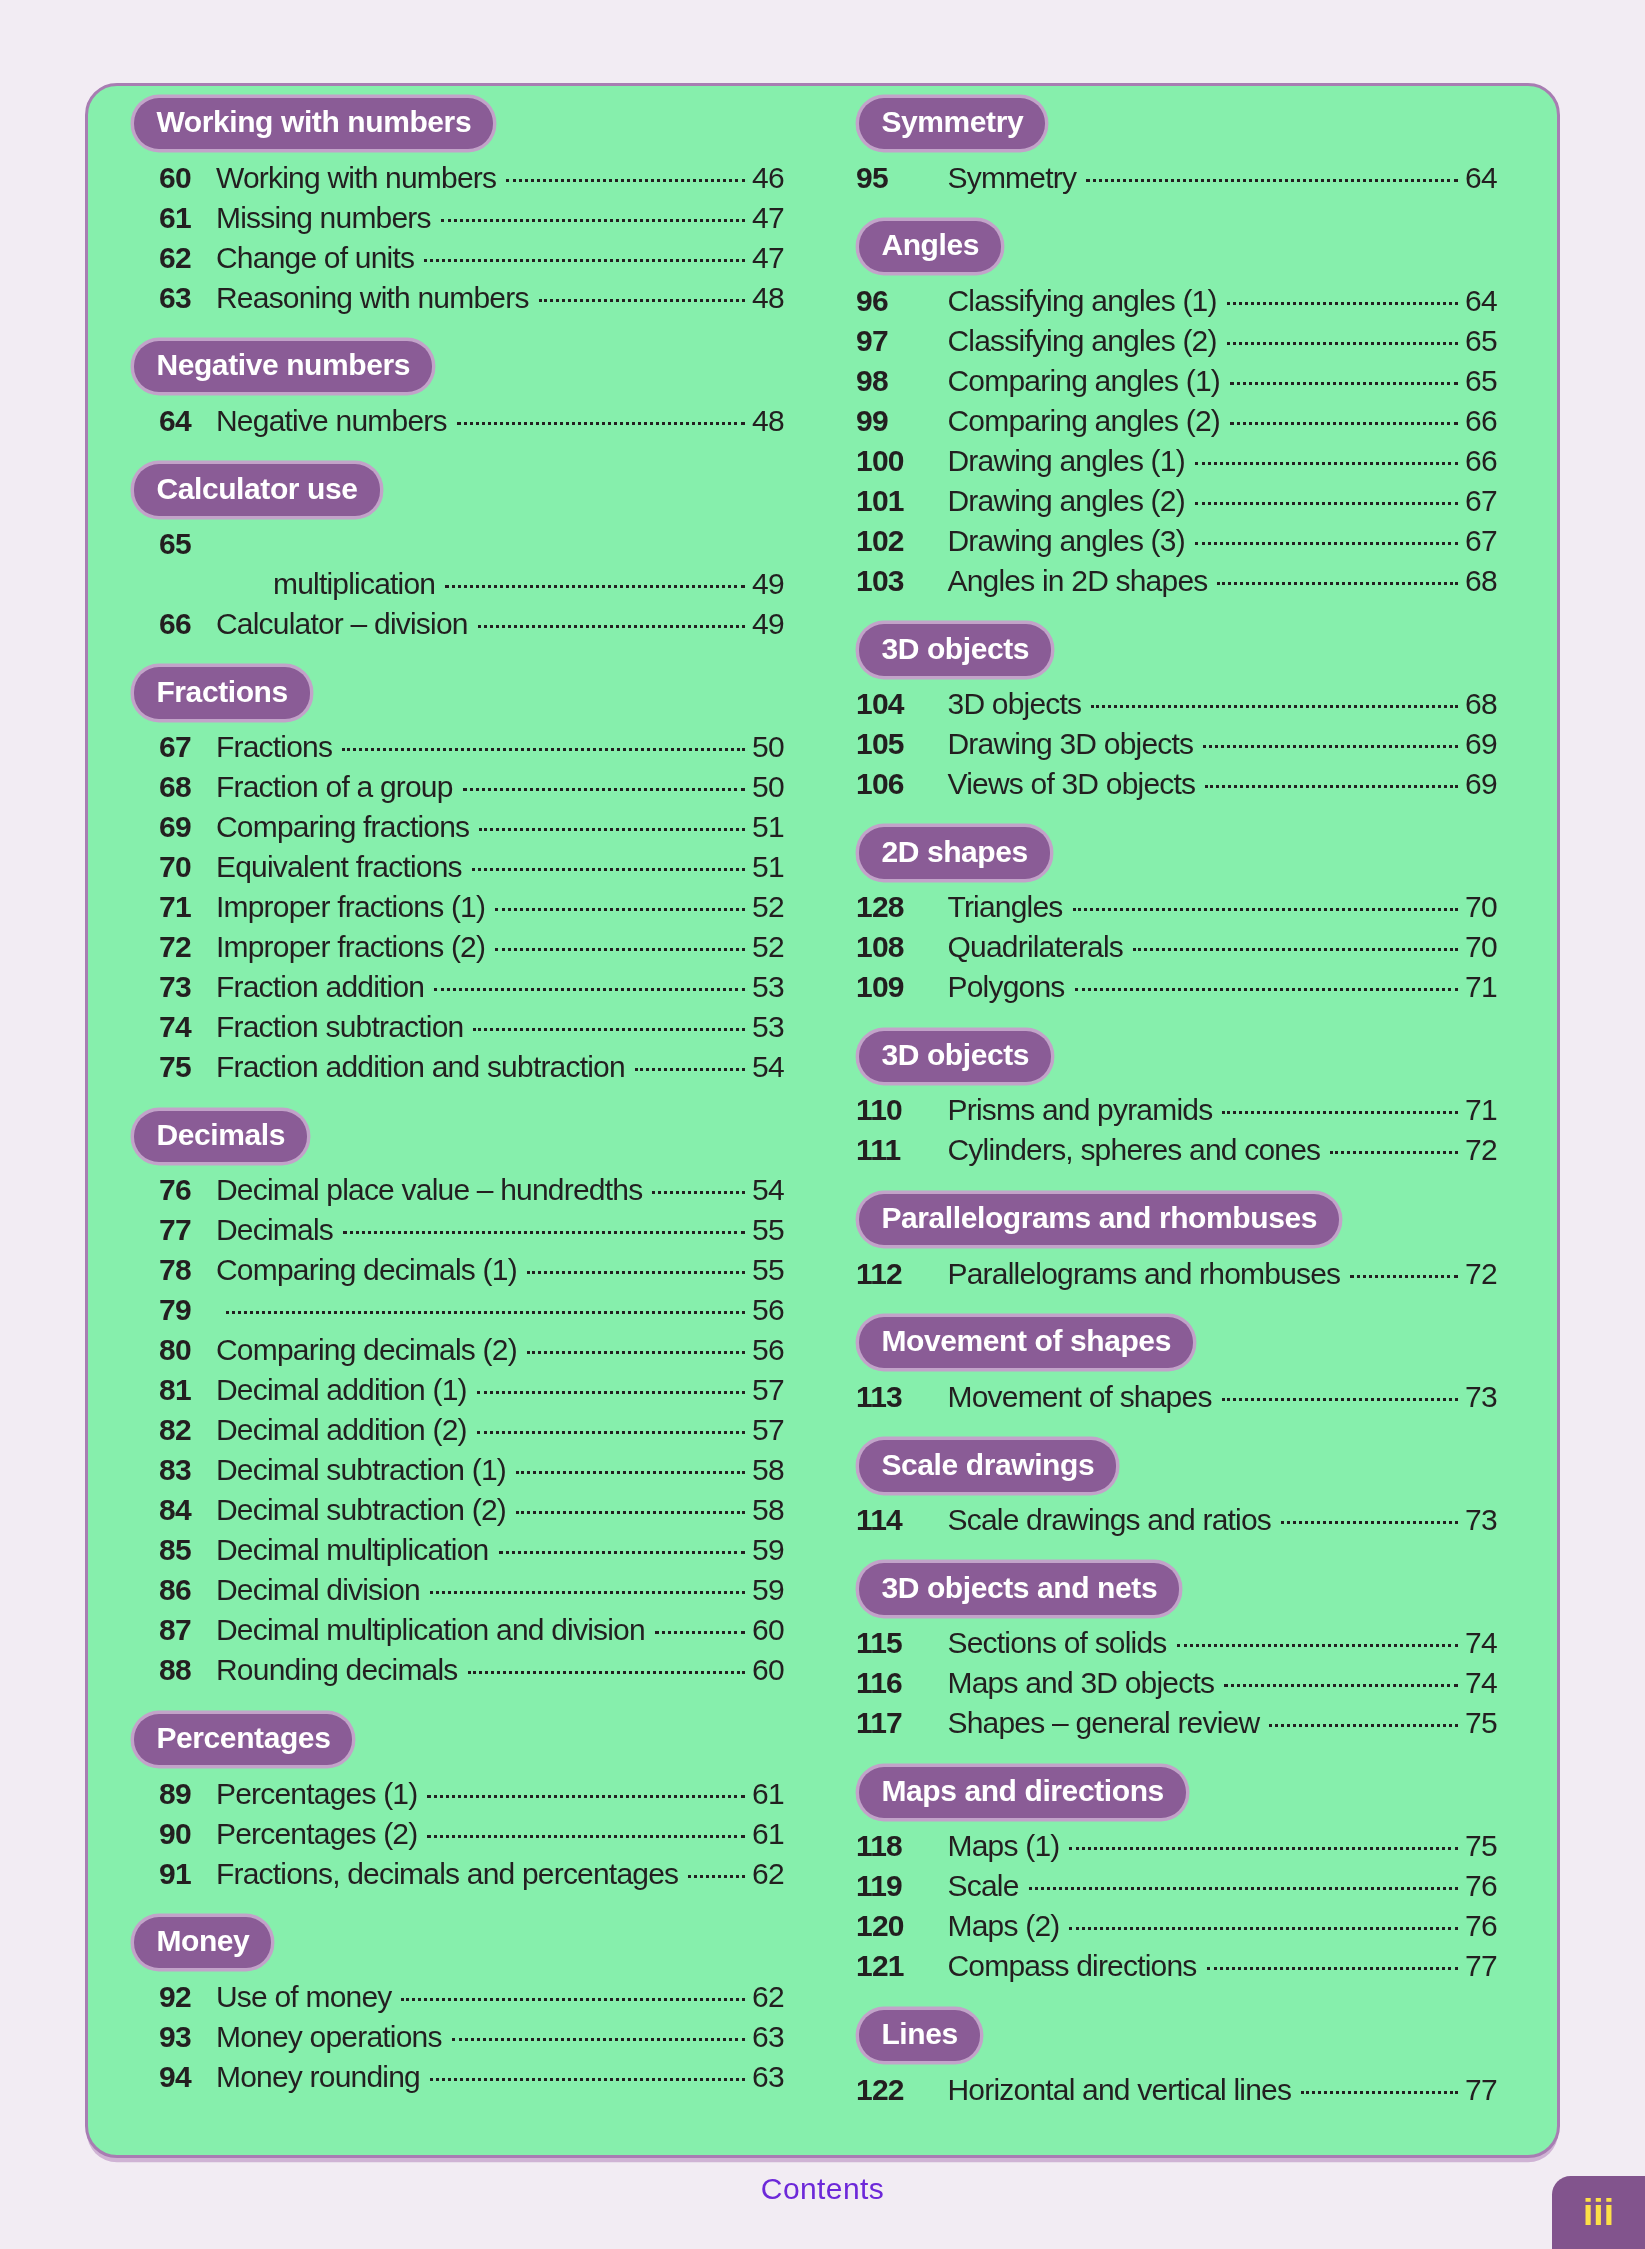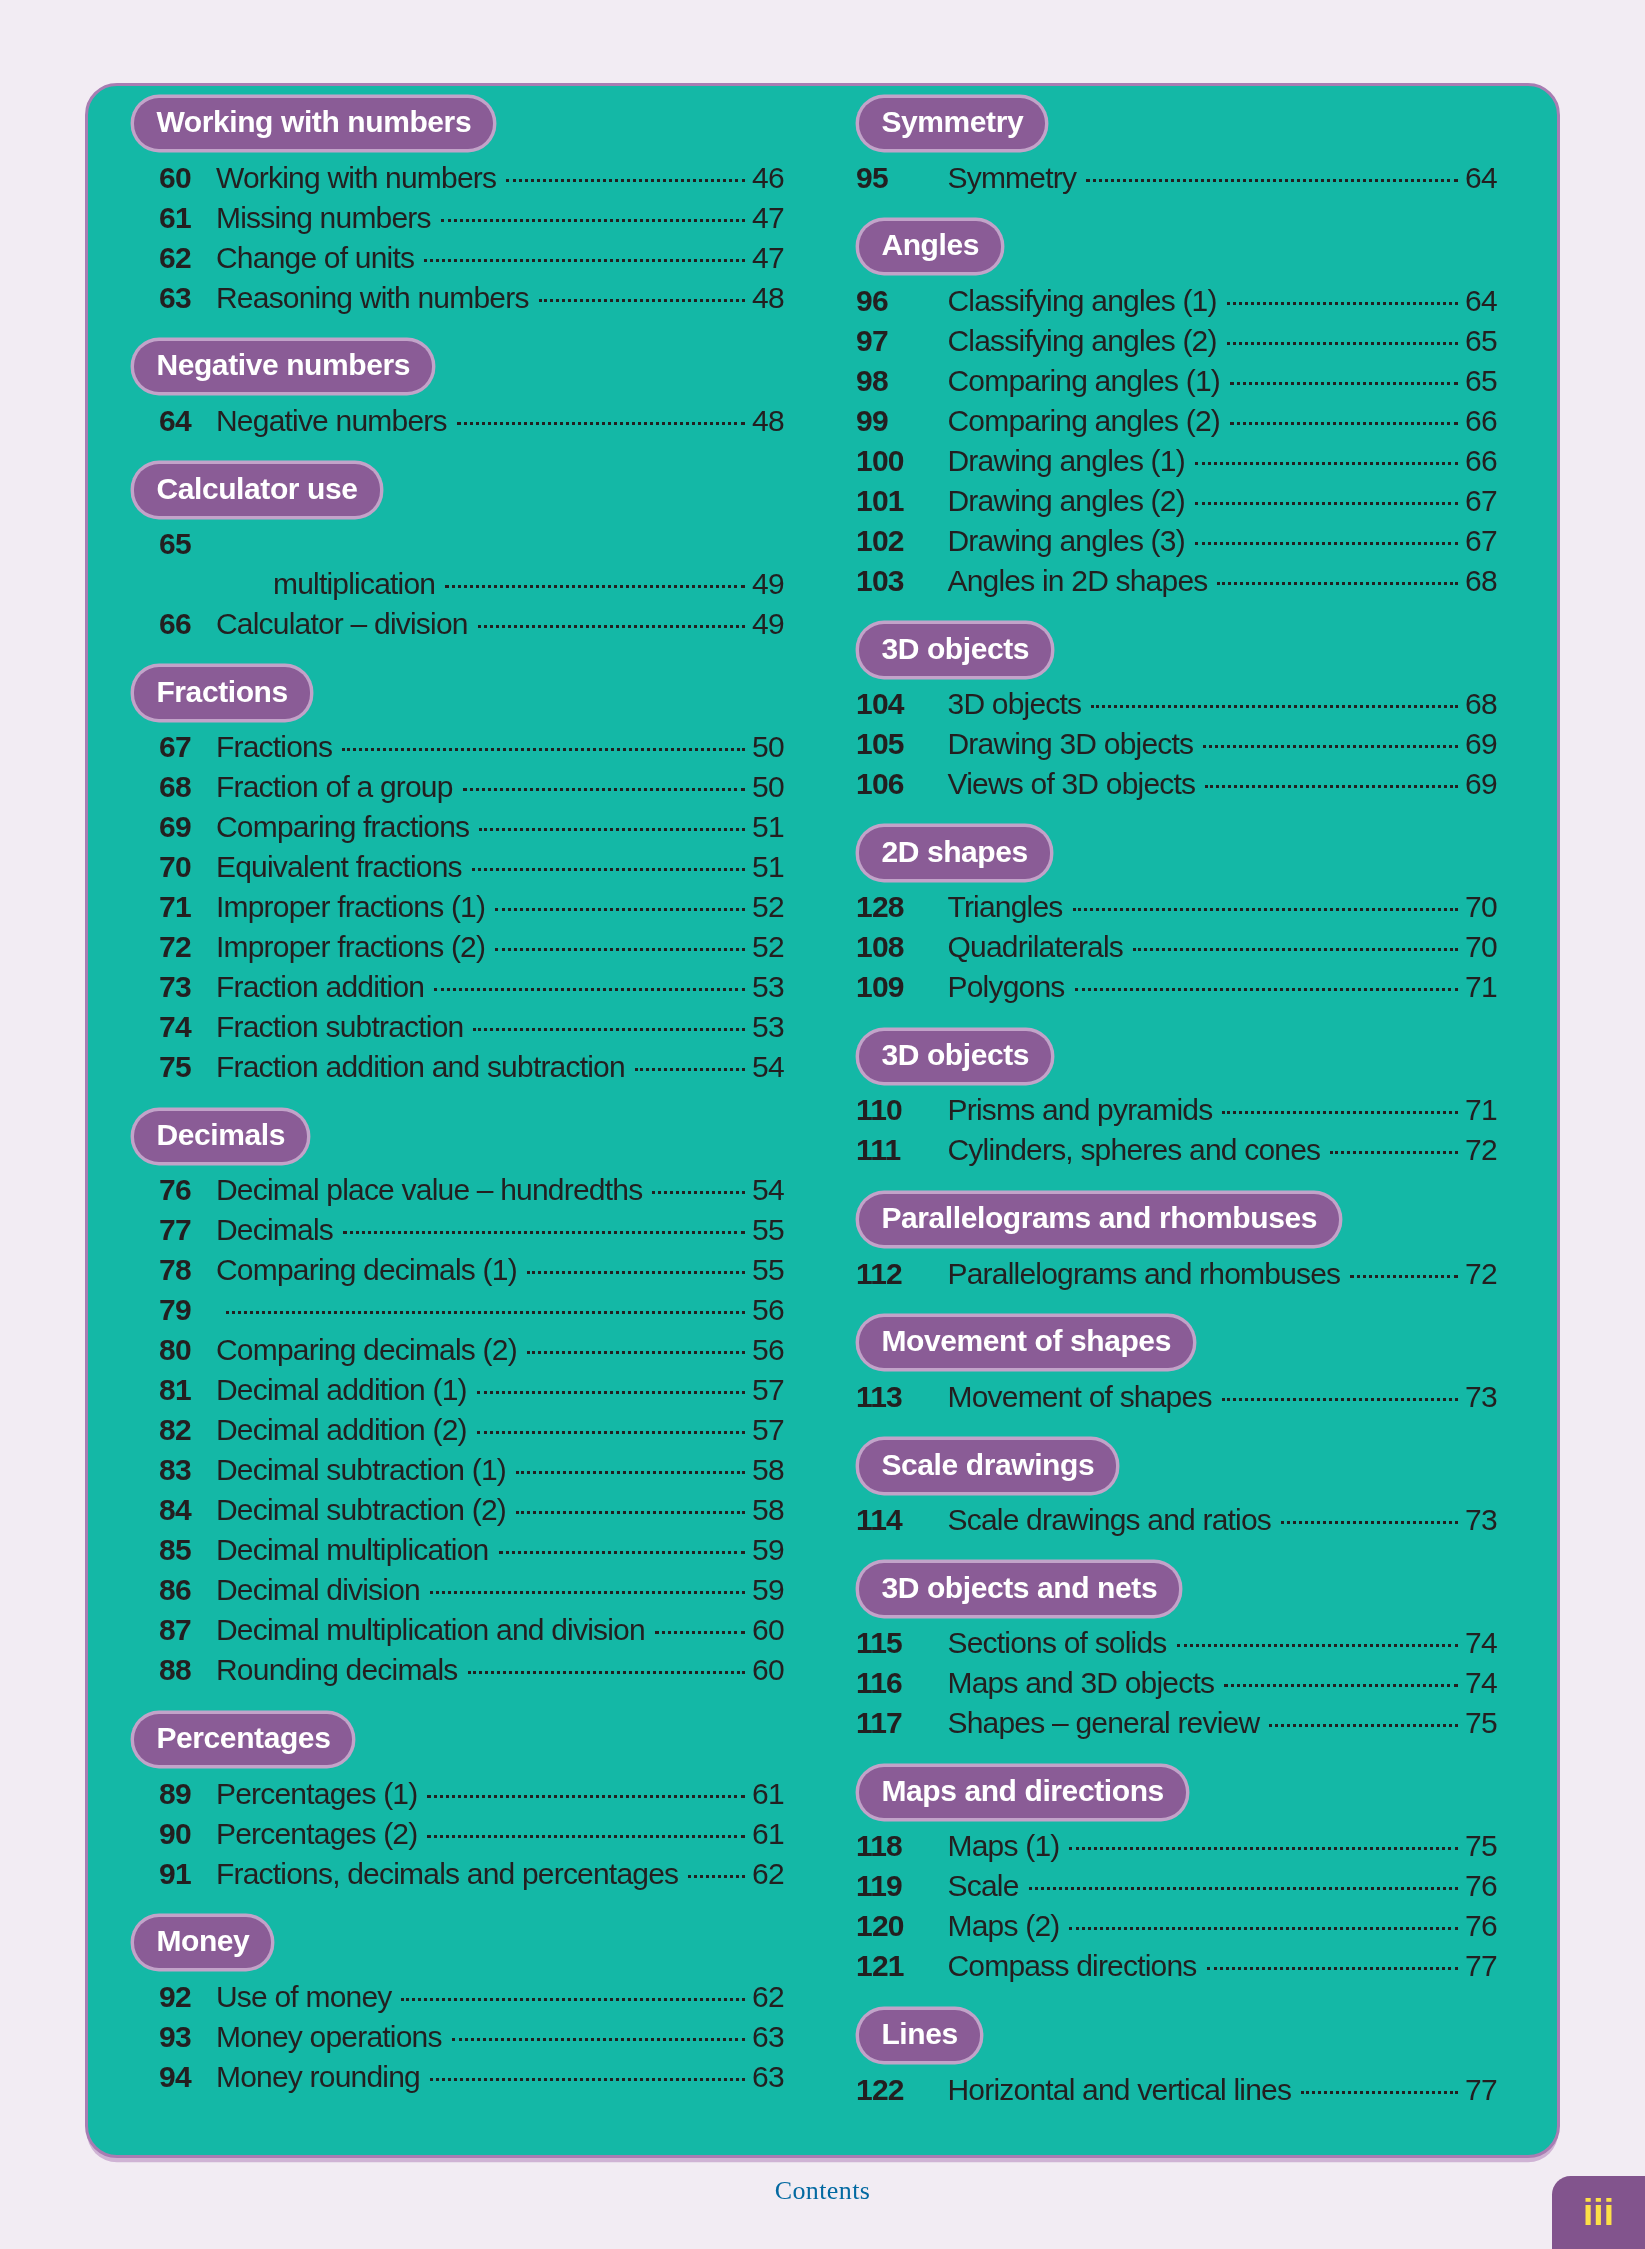--- a/index.html
+++ b/index.html
@@ -7,21 +7,21 @@
     width:1645px;height:2250px;
     background:#f2ecf3;
     font-family:"Liberation Sans","DejaVu Sans",sans-serif;
     color:#231f20;
     position:relative;
     overflow:hidden;
   }
   .card{
     position:absolute;left:85px;top:83px;
     width:1475px;height:2075px;
-    background:#14b8a6;
+    background:#86efac;
     border:3.4px solid #a87db2;
     border-radius:32px;
     box-sizing:border-box;
     box-shadow:0 6px 0 -1.7px #cfb3d4;
   }
   .col{position:absolute;top:8.5px;}
   .col-left{left:43px;width:668px;}
   .col-right{left:768px;width:656px;}
   .toc-section{margin-bottom:20px;}
   .toc-section.extra-gap{margin-top:17px;}
@@ -50,21 +50,21 @@
   .dots{
     flex:1 1 auto;min-width:30px;
     border-bottom:3.4px dotted #231f20;
     position:relative;top:-6px;
     margin:0 6.8px 0 10px;
   }
   .pg{flex:0 0 47px;text-align:left;}
   .footer-label{
     position:absolute;left:0;right:0;bottom:44px;
     text-align:center;
-    font-size:26px;color:#0369a1;letter-spacing:0.4px;font-family:Liberation Serif, serif;
+    font-size:30px;color:#6d28d9;letter-spacing:0.4px;
   }
   .page-tab{
     position:absolute;right:0;bottom:0;
     width:93px;height:74px;
     background:#82548d;
     border-top-left-radius:18.6px;
     display:flex;align-items:center;justify-content:center;
     color:#fde047;font-weight:700;font-size:37px;
   }
 </style>

